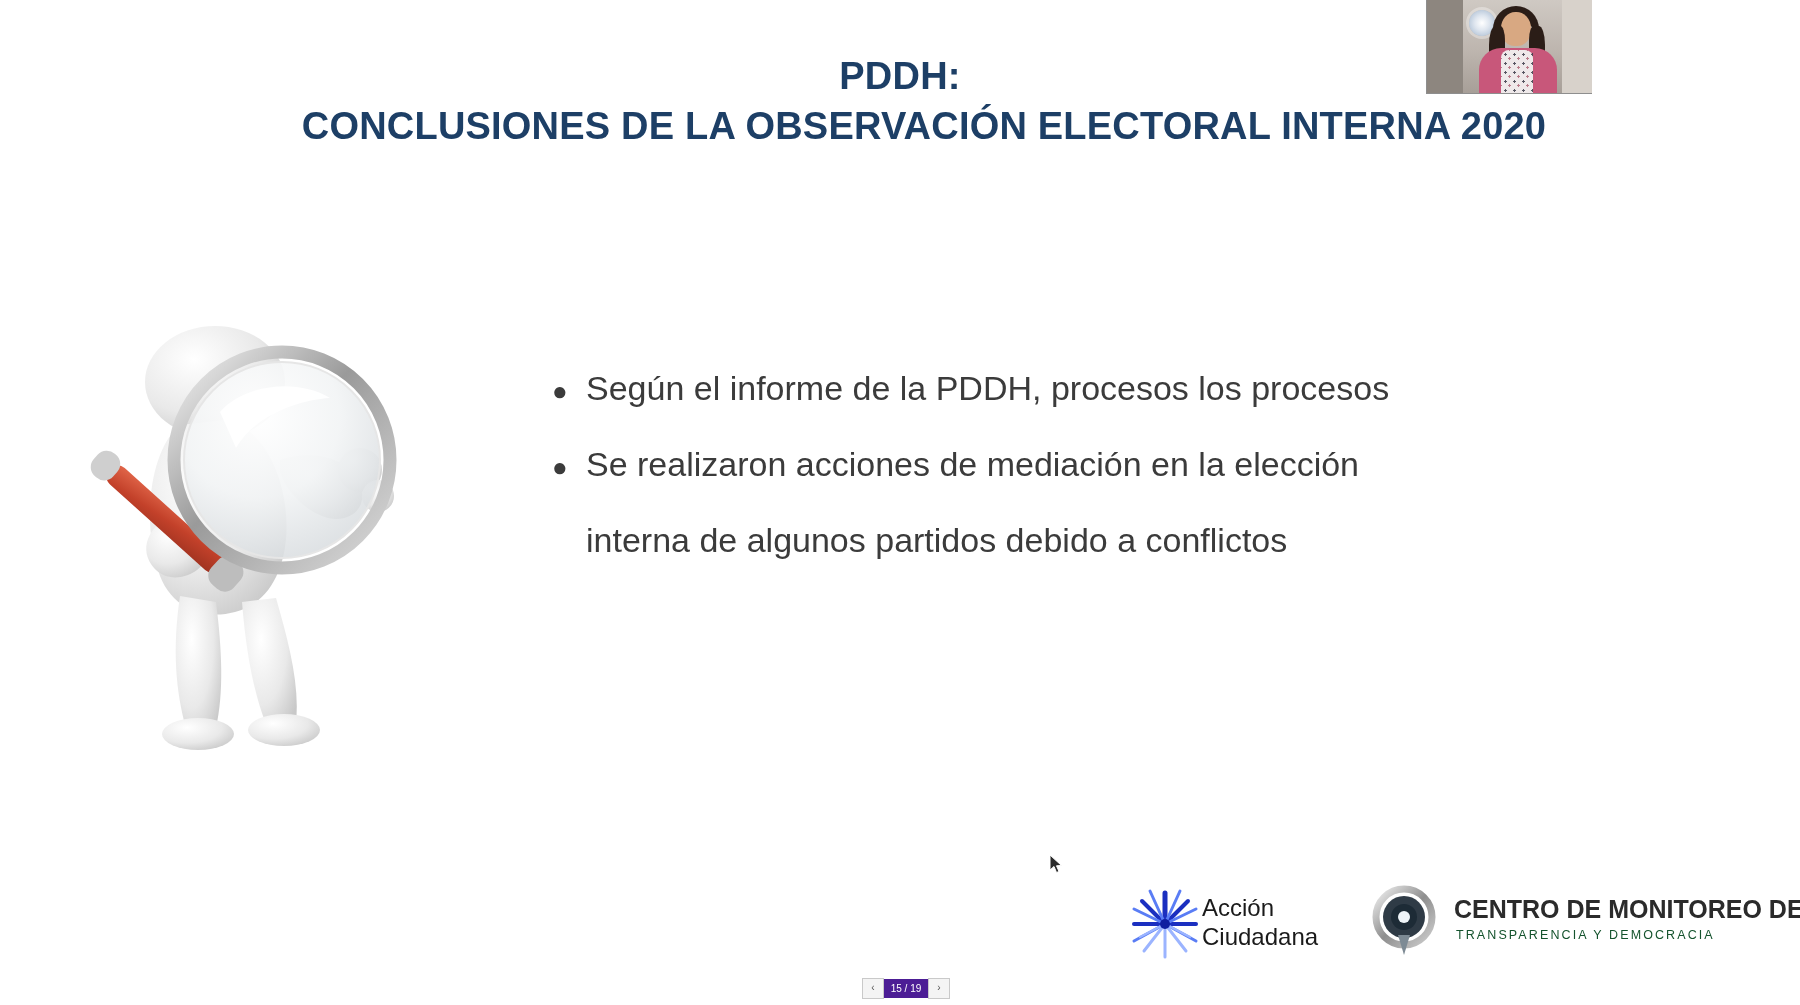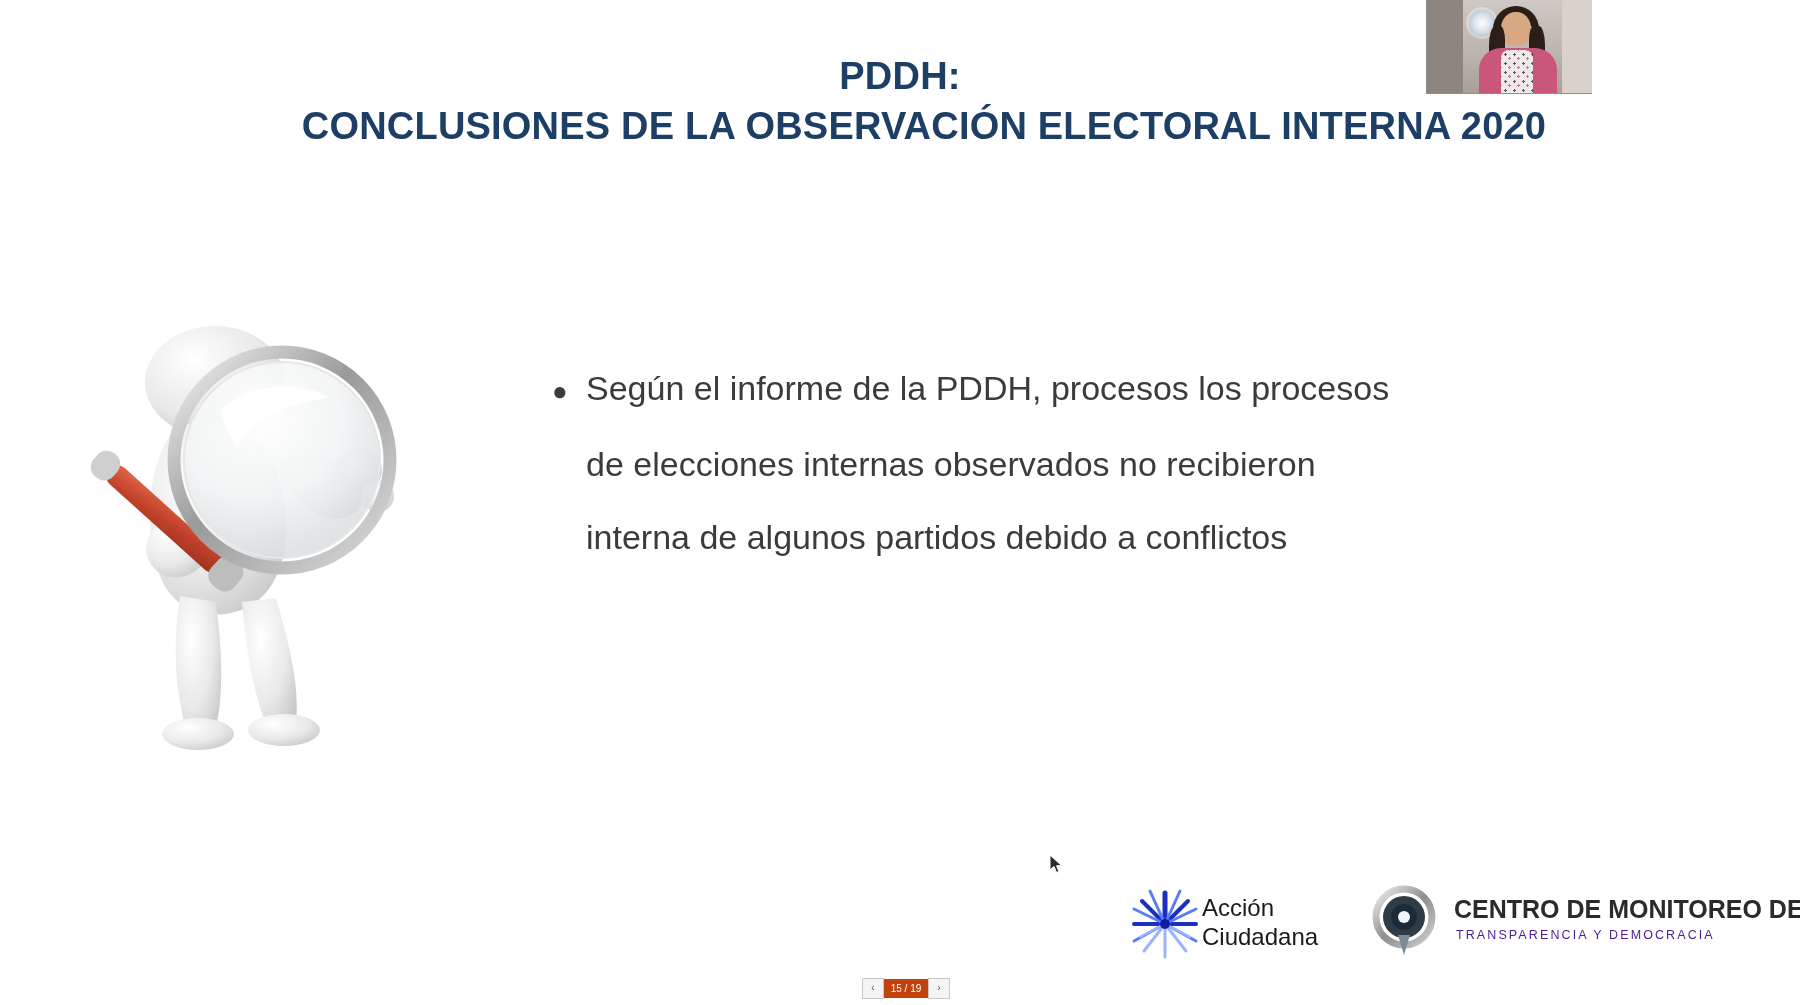--- a/index.html
+++ b/index.html
@@ -137,21 +137,21 @@
     font-size: 25px;
     color: #2b2b2b;
     letter-spacing: 0px;
     white-space: nowrap;
   }
   .logo-cm .cm-sub {
     position: absolute;
     left: 86px;
     top: 45px;
     font-size: 12.5px;
-    color: #4c1d95;
+    color: #14532d;
     letter-spacing: 2.1px;
     white-space: nowrap;
   }
 
   
   .pager {
     position: absolute;
     left: 862px;
     top: 978px;
     height: 20px;
@@ -166,21 +166,21 @@
     border: 1px solid #c9c9c9;
     color: #555;
     font-size: 10px;
     line-height: 17px;
     text-align: center;
     cursor: pointer;
   }
   .pager-count {
     min-width: 36px;
     height: 19px;
-    background: #c2410c;
+    background: #4c1d95;
     color: #fff;
     font-size: 10px;
     line-height: 19px;
     text-align: center;
     padding: 0 4px;
   }
 
   
   .webcam {
     position: absolute;
@@ -346,25 +346,25 @@
         <path d="M190 92 C214 64 268 58 300 78 C268 80 224 96 206 128 Z" fill="#ffffff" opacity="0.9"></path>
         <circle cx="252" cy="140" r="98" fill="none" stroke="#e6e6e6" stroke-width="2"></circle>
       </svg>
     </div>
 
     <div class="body-block">
       <div>
         <div class="bullet-row">
           <span class="bullet-dot">●</span><span>Según el informe de la PDDH, procesos los procesos</span>
         </div>
-        <div class="bullet-row">
-          <span class="bullet-dot"></span><span>de elecciones internas observados no recibieron</span>
-        </div>
       </div>
       <div>
+        <div class="bullet-row">
+          <span class="bullet-dot">●</span><span>Se realizaron acciones de mediación en la elección</span>
+        </div>
         <div class="bullet-row">
           <span class="bullet-dot"></span><span>interna de algunos partidos debido a conflictos</span>
         </div>
       </div>
     </div>
 
     <div class="logos">
 
       <div class="logo-ac">
         <div class="burst">

